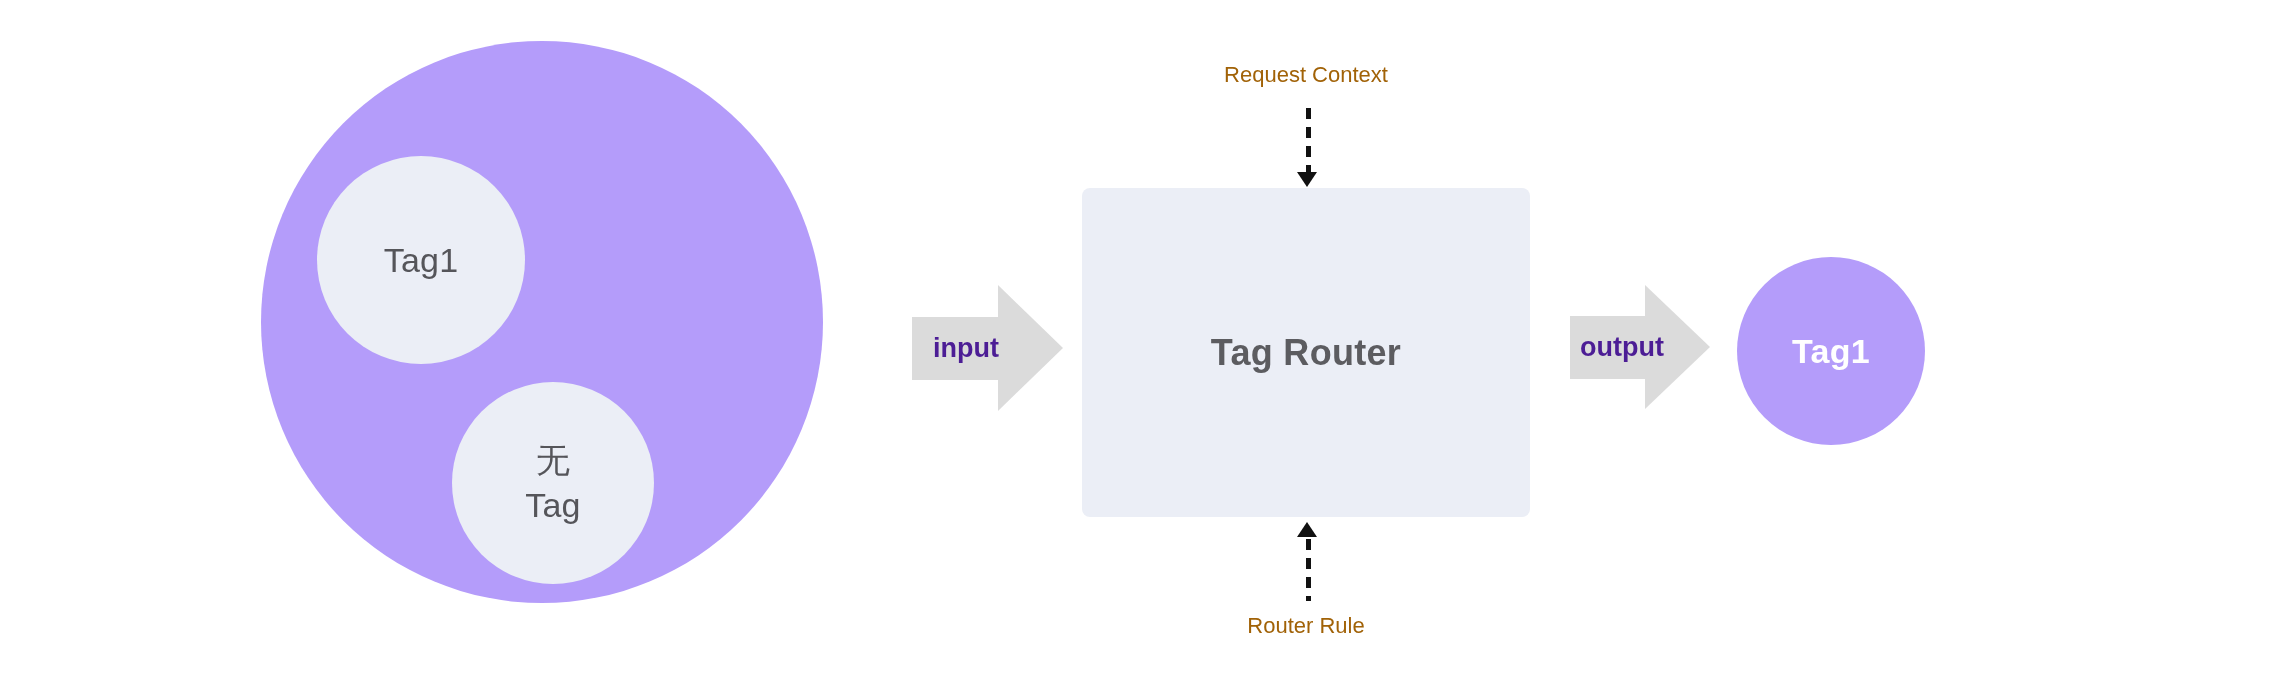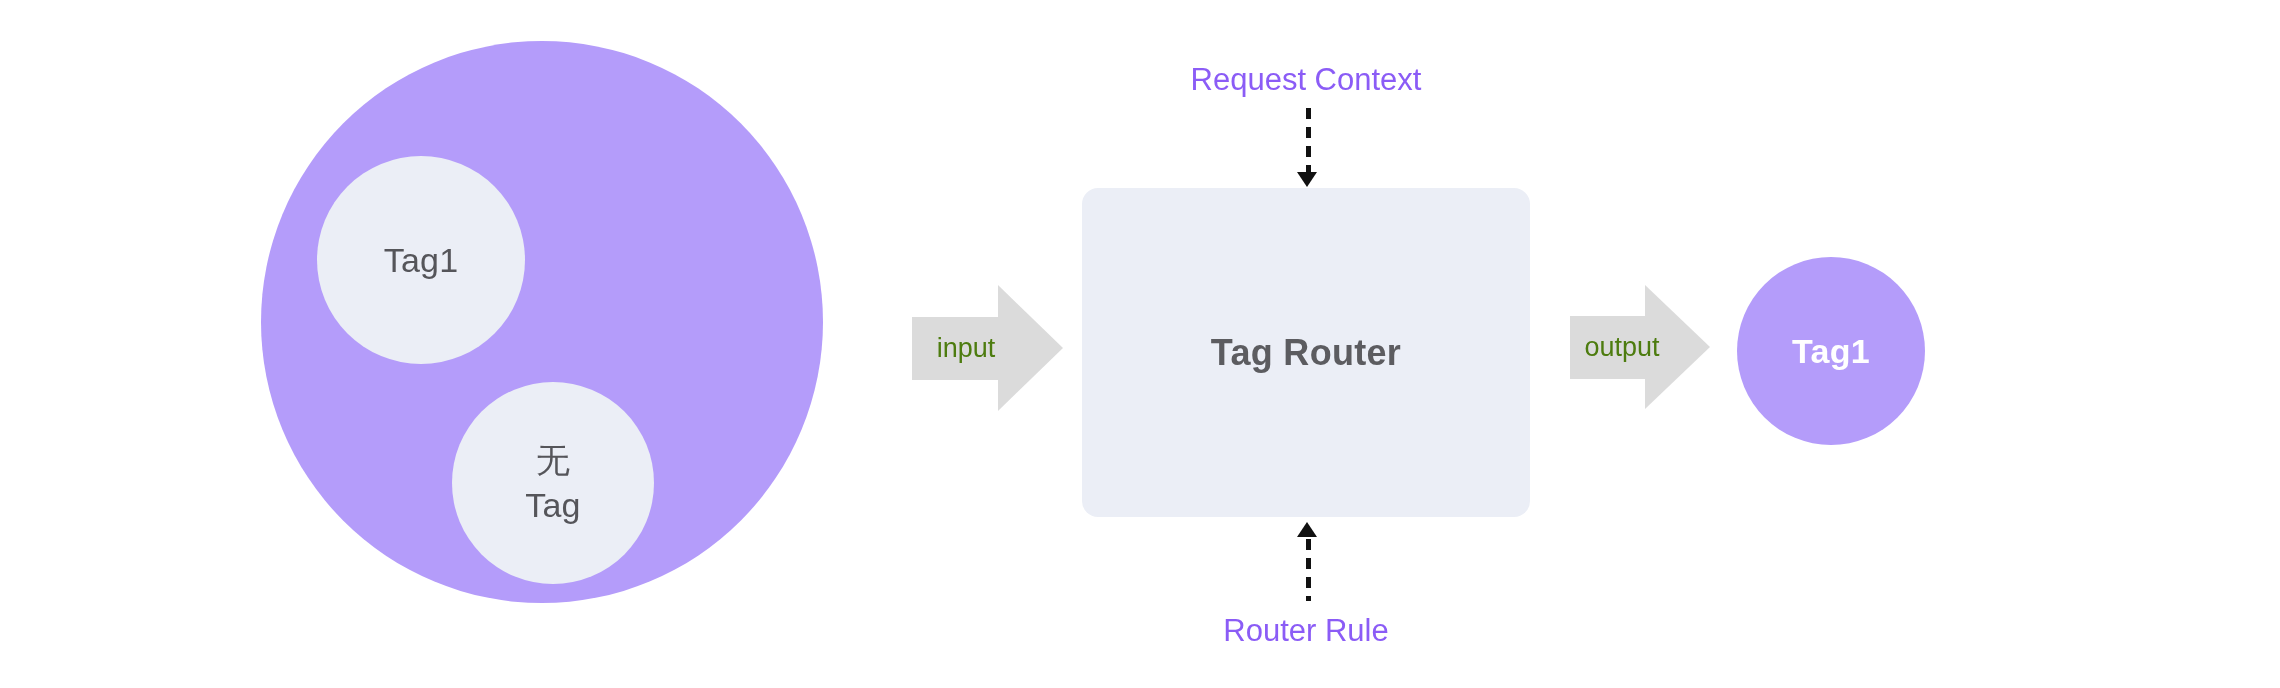--- a/index.html
+++ b/index.html
@@ -38,23 +38,23 @@
 
   
   .block-arrow { pointer-events: none; }
   .block-arrow .shaft { position: absolute; background: #dbdbdb; }
   .block-arrow .head {
     position: absolute; width: 0; height: 0;
   }
   .block-arrow .arrow-label {
     position: absolute;
     display: flex; align-items: center; justify-content: center;
-    color: #4d7c0f;
+    color: #4c1d95;
     font-size: 27px;
-    font-weight: 400;
+    font-weight: 700;
   }
   .input-arrow { left: 912px; top: 285px; width: 151px; height: 127px; }
   .input-arrow .shaft { left: 0; top: 32px; width: 86px; height: 63px; }
   .input-arrow .head {
     left: 86px; top: 0;
     border-top: 63.5px solid transparent;
     border-bottom: 63.5px solid transparent;
     border-left: 65px solid #dbdbdb;
   }
   .input-arrow .arrow-label { left: 0; top: 32px; width: 108px; height: 63px; }
@@ -67,21 +67,21 @@
     border-bottom: 62.5px solid transparent;
     border-left: 65px solid #dbdbdb;
   }
   .output-arrow .arrow-label { left: 0; top: 31px; width: 104px; height: 63px; }
 
   
   .router-box {
     left: 1082px; top: 188px;
     width: 448px; height: 329px;
     background: #ebeef6;
-    border-radius: 16px;
+    border-radius: 8px;
     display: flex; align-items: center; justify-content: center;
   }
   .router-box .router-label {
     color: #5c5c60;
     font-size: 36px;
     font-weight: 700;
     letter-spacing: 0.3px;
   }
 
   
@@ -102,22 +102,22 @@
     left: 1297px; top: 522px;
     border-left: 10px solid transparent;
     border-right: 10px solid transparent;
     border-bottom: 15px solid #111111;
   }
 
   
   .annotation {
     left: 1082px; width: 448px;
     text-align: center;
-    color: #8b5cf6;
-    font-size: 31px;
+    color: #a16207;
+    font-size: 22px;
     font-weight: 400;
   }
   .annotation-top { top: 62px; }
   .annotation-bottom { top: 613px; }
 
   
   .output-node {
     left: 1737px; top: 257px;
     width: 188px; height: 188px;
     background: #b49cfa;

